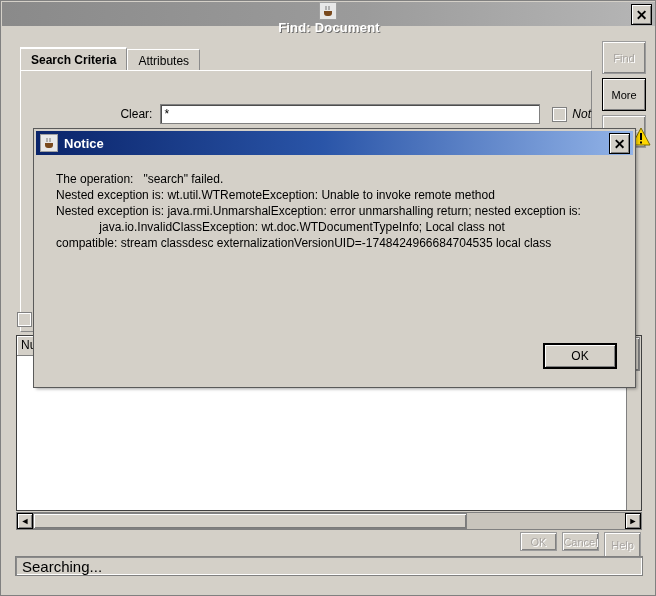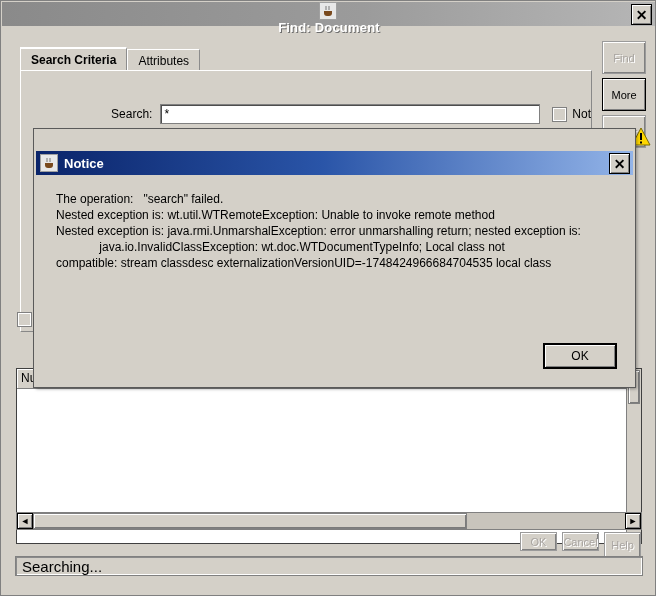--- a/index.html
+++ b/index.html
@@ -106,21 +106,21 @@
   }
   .not-box {
     margin-left: 12px; display: flex; align-items: center; gap: 5px;
   }
   .chk {
     width: 13px; height: 13px; background: #d4d0c8;
     border: 1px solid #808080;
     box-shadow: inset 1px 1px 0 #fff, inset -1px -1px 0 #fff;
     display: inline-block;
   }
-  .not-label { font-size: 12px; color: #000; }
+  .not-label { font-size: 12px; color: #000; font-style: italic; }
 
   
   .side-btns {
     position: absolute; right: 9px; top: 40px;
     display: flex; flex-direction: column; gap: 4px;
   }
   .btn {
     width: 44px; height: 33px;
     background: #d4d0c8;
     border: 1px solid #000;
@@ -147,21 +147,20 @@
     box-shadow: inset 1px 1px 0 #fff, inset -1px -1px 0 #fff;
   }
 
   
   .results {
     position: absolute; left: 15px; top: 334px;
     width: 626px; height: 176px;
     background: #ffffff;
     border: 1px solid #404040;
     box-sizing: border-box;
-    margin-top: 33px;
   }
   .results-head {
     height: 20px; background: #d4d0c8;
     border-bottom: 1px solid #808080;
     display: flex; box-sizing: border-box;
   }
   .res-col {
     font-size: 12px; color: #000;
     padding: 2px 4px;
     border-right: 1px solid #808080;
@@ -241,21 +240,20 @@
     background: #d4d0c8;
     border: 2px solid #d4d0c8;
     box-shadow: 0 0 0 1px #5a5a5a, 2px 2px 3px rgba(0,0,0,0.35);
     box-sizing: border-box;
   }
   .dlg-titlebar {
     height: 24px;
     background: linear-gradient(to right, #0a246a 0%, #2a55a8 48%, #93b4e8 100%);
     display: flex; align-items: center;
     position: relative;
-    margin-top: 20px;
   }
   .dlg-title-text {
     font-size: 13px; font-weight: bold; color: #ffffff;
   }
   .dlg-close {
     position: absolute; right: 3px; top: 2px;
     width: 19px; height: 19px;
     background: #d4d0c8;
     border: 1px solid #000;
     box-shadow: inset 1px 1px 0 #fff, inset -1px -1px 0 #808080;
@@ -296,21 +294,21 @@
     <div class="win-close">✕</div>
   </div>
 
   <div class="tabstrip">
     <div class="tab active">Search Criteria</div>
     <div class="tab">Attributes</div>
   </div>
 
   <div class="tab-panel">
     <div class="crit-row">
-      <span class="crit-label">Search:</span>
+      <span class="crit-label">Clear:</span>
       <input class="crit-input" type="text" value="*" style="">
       <span class="not-box">
         <span class="chk"></span>
         <span class="not-label">Not</span>
       </span>
     </div>
   </div>
 
   <div class="side-btns">
     <div class="btn disabled">Find</div>

